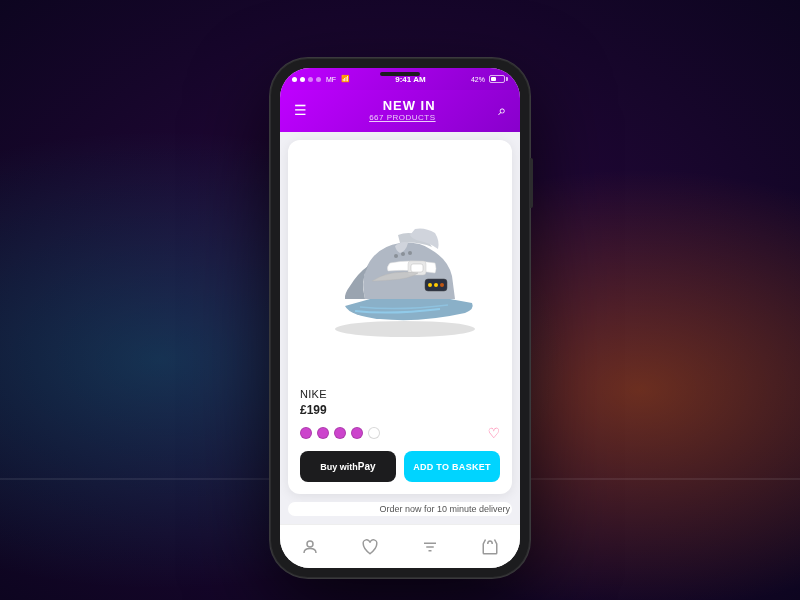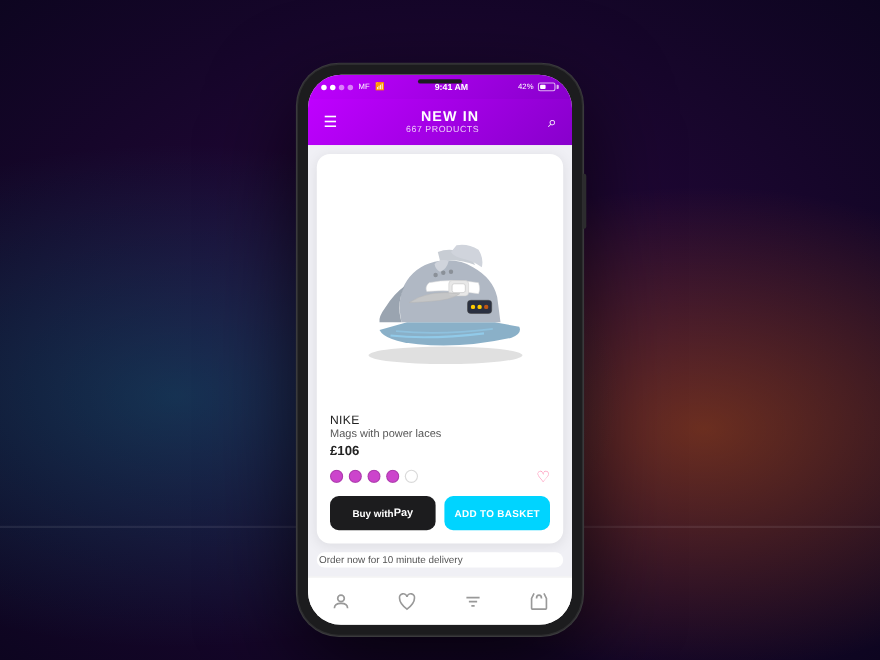--- a/index.html
+++ b/index.html
@@ -168,20 +168,21 @@
       font-size: 13px;
       font-weight: 700;
       color: white;
       letter-spacing: 1px;
     }
 
     .nav-title-sub {
       font-size: 8px;
       color: rgba(255,255,255,0.8);
       letter-spacing: 0.5px;
+      text-decoration: underline;
     }
 
     .hamburger-icon {
       color: white;
       font-size: 14px;
       line-height: 1;
       cursor: pointer;
     }
 
     .search-icon-nav {
@@ -313,21 +314,21 @@
       cursor: pointer;
       letter-spacing: 0.3px;
     }
 
     
     .delivery-banner {
       background: white;
       margin: 0 8px 8px;
       border-radius: 8px;
       padding: 2px;
-      text-align: left;
+      text-align: right;
       font-size: 9px;
       color: #555;
     }
 
     
     .bottom-nav {
       background: white;
       height: 44px;
       display: flex;
       align-items: center;
@@ -438,22 +439,21 @@
               <circle cx="96" cy="65" r="2" fill="#8a9098"></circle>
               <circle cx="103" cy="63" r="2" fill="#8a9098"></circle>
               <circle cx="110" cy="62" r="2" fill="#8a9098"></circle>
 
               <path d="M95 55 Q100 50 108 52 Q106 60 100 62 Q96 60 95 55 Z" fill="#d0d4dc"></path>
             </svg>
           </div>
 
           <div class="product-info">
             <div class="brand-name">NIKE</div>
-            <div class="product-name">Mags with power laces</div>
-            <div class="product-price">£106</div>
+            <div class="product-price">£199</div>
 
             <div class="color-options-row">
               <div class="color-dots">
                 <div class="color-dot" style="background:#cc44cc"></div>
                 <div class="color-dot" style="background:#cc44cc"></div>
                 <div class="color-dot" style="background:#cc44cc"></div>
                 <div class="color-dot" style="background:#cc44cc"></div>
                 <div class="color-dot" style="background:white"></div>
               </div>
               <span class="heart-icon">♡</span>

